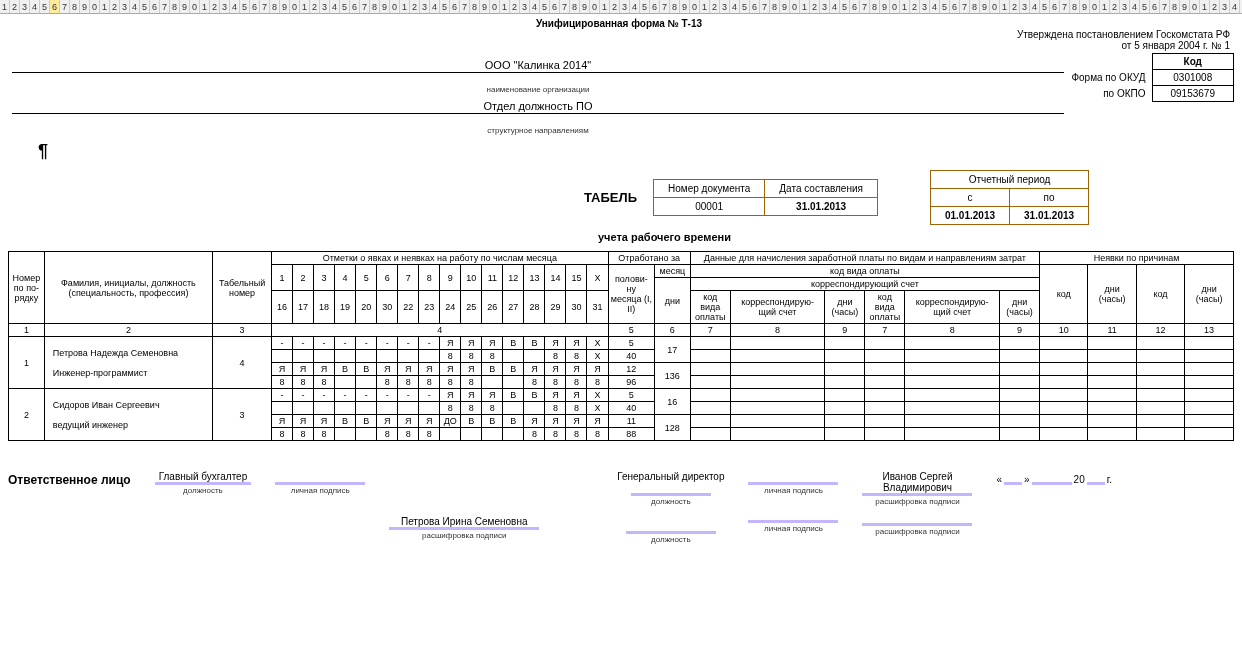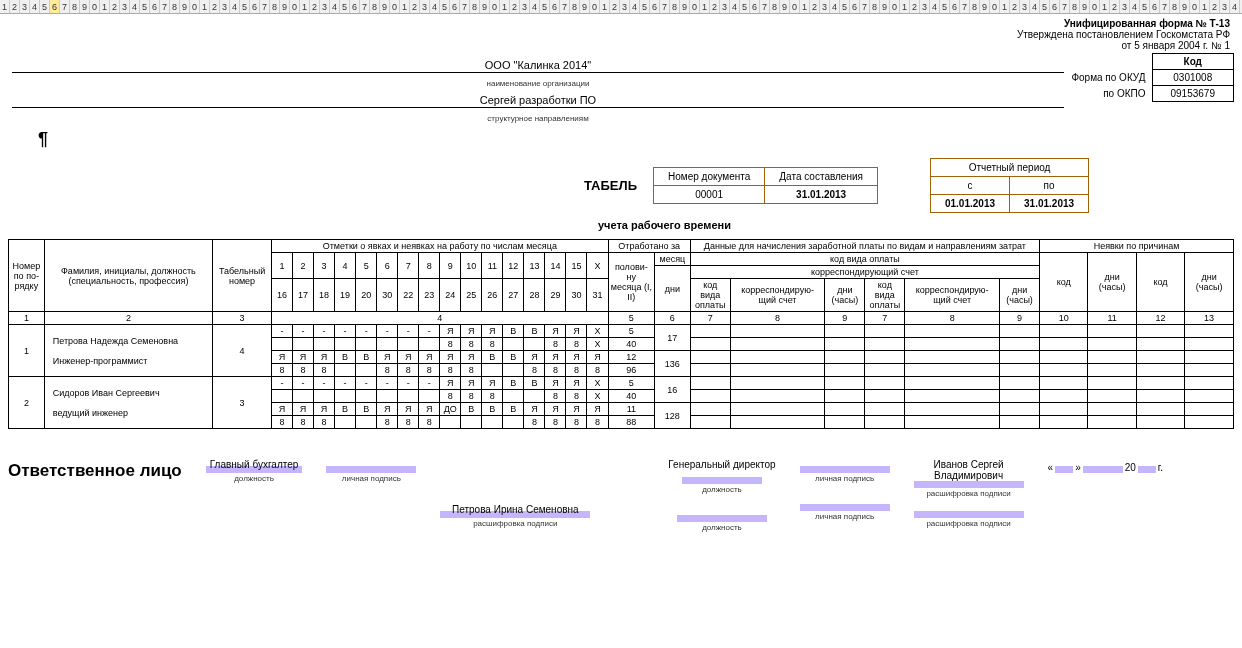--- a/index.html
+++ b/index.html
@@ -28,21 +28,21 @@
     text-align: center;
     border-right: 1px solid #ccc;
     line-height: 14px;
     overflow: hidden;
   }
   .ruler span.sel { background: #ffeb99; }
 
   .sheet { position: relative; padding: 4px 8px 20px 8px; }
 
   .topright { text-align: right; font-size: 10px; padding-right: 4px; }
-  .topright .b { font-weight: bold; }
+  .topright .b { font-weight: bold; text-align: center; }
 
   .codebox { float: right; margin-top: 2px; }
   .codebox table { border-collapse: collapse; }
   .codebox td, .codebox th {
     border: 1px solid #000;
     padding: 2px 18px;
     text-align: center;
     font-size: 10px;
   }
   .codebox .lbl {
@@ -56,21 +56,21 @@
     border-bottom: 1px solid #000;
     text-align: center;
     font-size: 11px;
     padding-bottom: 1px;
     margin: 0 170px 0 4px;
   }
   .orgcap {
     text-align: center;
     font-size: 8px;
     color: #333;
-    margin: 6px 170px 6px 4px;
+    margin: 12px 170px 6px 4px;
   }
 
   .pilcrow {
     font-size: 18px;
     font-weight: bold;
     margin: 6px 0 2px 30px;
   }
 
   
   .hdrwrap {
@@ -114,23 +114,23 @@
   .w-half { width: 44px; }
   .w-mon { width: 34px; }
   .w-pay { width: 38px; }
   .w-corr { width: 90px; }
   .w-days { width: 38px; }
   .w-abs { width: 46px; }
 
   
   .sigs { display: flex; gap: 24px; margin-top: 30px; align-items: flex-start; }
   .sigs .col { display: flex; flex-direction: column; align-items: center; }
-  .sigs .line { border-bottom: 7px solid #c4b5fd; min-width: 90px; height: 14px; font-size: 10px; text-align: center; padding: 0 4px; }
+  .sigs .line { border-bottom: 3px solid #c4b5fd; min-width: 90px; height: 14px; font-size: 10px; text-align: center; padding: 0 4px; }
   .sigs .cap { font-size: 8px; color: #333; margin-top: 1px; }
-  .sigs .bold { font-weight: bold; font-size: 17px; padding-top: 2px; }
+  .sigs .bold { font-weight: bold; font-size: 12px; padding-top: 2px; }
   .sigs .fill { flex: 0 0 auto; }
 
 </style>
 </head>
 <body>
 
 <div class="ruler" id="ruler">
     <span class="">1</span>
     <span class="">2</span>
     <span class="">3</span>
@@ -280,21 +280,21 @@
         <td class="lbl">по ОКПО</td>
         <td>09153679</td>
       </tr>
     </tbody>
       </table>
   </div>
 
   <div class="orgblock">
     <div class="orgline">ООО "Калинка 2014"</div>
     <div class="orgcap">наименование организации</div>
-    <div class="orgline">Сергей разработки ПО</div>
+    <div class="orgline">Отдел должность ПО</div>
     <div class="orgcap">структурное направлениям</div>
   </div>
 
   <div class="pilcrow">¶</div>
 
   <div class="hdrwrap">
     <div class="spacer"></div>
     <div>
       <div class="tabel-title">ТАБЕЛЬ</div>
     </div>

